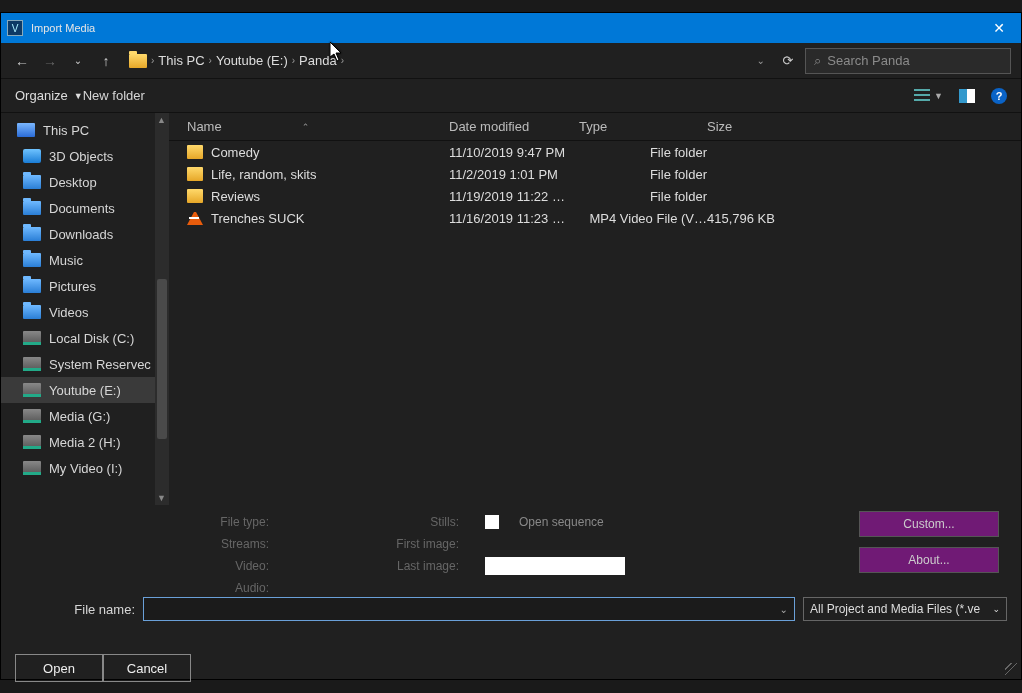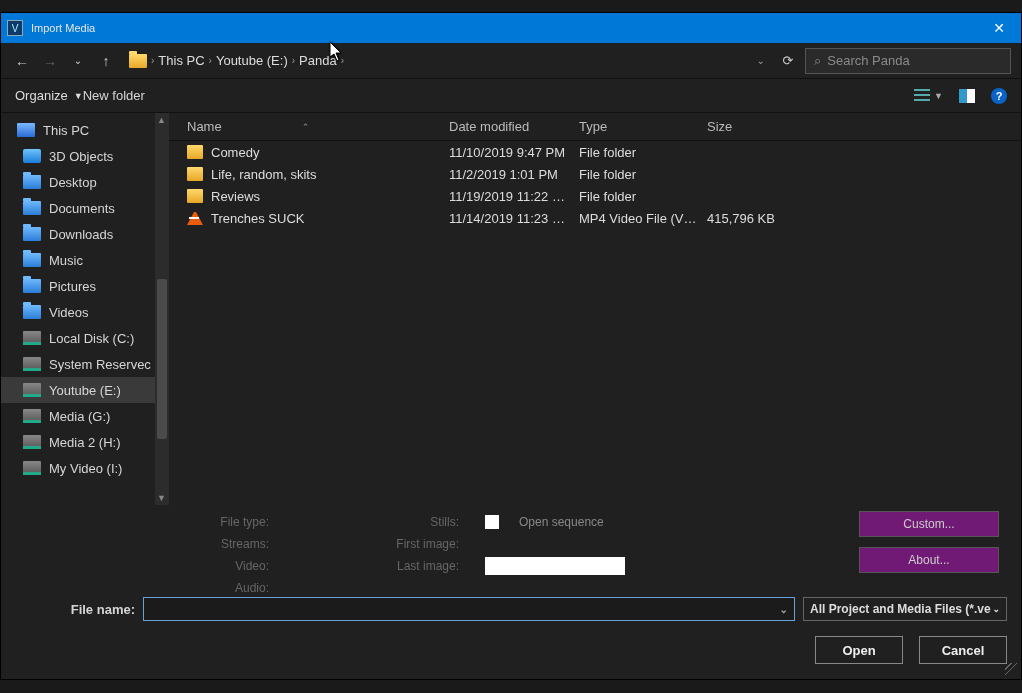--- a/index.html
+++ b/index.html
@@ -54,39 +54,39 @@
   .col-size { width:120px; }
   .grid-row { display:flex; height:22px; align-items:center; font-size:13px; color:#ddd; cursor:pointer; }
   .grid-row .cell { overflow:hidden; white-space:nowrap; text-overflow:ellipsis; }
   .grid-name { width:280px; padding-left:18px; display:flex; align-items:center; gap:8px; }
   .file-ico { width:16px; height:14px; flex:0 0 16px; }
   .file-ico.folder { background:linear-gradient(#ffd96b,#e6a728); border-radius:1px; position:relative; }
   .file-ico.folder::before { content:""; position:absolute; top:-3px; left:0; width:7px; height:3px; background:#ffd96b; border-radius:1px 1px 0 0; }
   .file-ico.vlc { width:0; height:0; border-left:7px solid transparent; border-right:7px solid transparent; border-bottom:13px solid #e85c0c; position:relative; }
   .file-ico.vlc::after { content:""; position:absolute; left:-5px; top:5px; width:10px; height:2px; background:#fff; }
   .grid-date { width:130px; }
-  .grid-type { width:128px; }
+  .grid-type { width:128px;text-align:right; }
   .grid-size { width:120px; text-align:left; }
   .meta-panel { height:75px; padding:6px 14px 0 150px; color:#888; font-size:12px; position:relative; }
   .meta-row { display:flex; height:22px; align-items:center; }
   .meta-label { width:130px; text-align:right; padding-right:12px; color:#666; }
   .meta-center { position:absolute; left:380px; top:6px; }
   .meta-center .meta-row { height:22px;gap:14px; }
   .meta-center .meta-label { width:90px; }
   .chk { width:14px; height:14px; background:#fff; margin-right:6px; }
   .white-box { width:140px; height:18px; background:#fff; }
   .meta-btns { position:absolute; right:22px; top:6px; display:flex; flex-direction:column; gap:10px; }
   .meta-btn { width:140px; height:26px; border:1px solid #555; display:flex; align-items:center; justify-content:center; color:#ccc; cursor:pointer; background:#701a75; }
-  .bottom { padding:12px 14px 0 14px;font-weight:bold; }
+  .bottom { padding:12px 14px 0 14px; }
   .fn-row { display:flex; align-items:center; gap:8px; height:34px; }
   .fn-label { width:120px; text-align:right; }
   .fn-input { flex:1; height:24px; border:1px solid #6aa0d8; background:#1b1b1b; display:flex; align-items:center; justify-content:flex-end; padding-right:6px; }
   .fn-dd { font-size:10px; color:#aaa; }
   .filter { width:204px; height:24px; border:1px solid #666; display:flex; align-items:center; justify-content:space-between; padding:0 6px; color:#ddd; font-size:12px; cursor:pointer; white-space:nowrap; overflow:hidden; }
-  .btn-row { display:flex; justify-content:flex-end; gap:16px; margin-top:10px; }
+  .btn-row { display:flex; gap:0; margin-top:28px; }
   .btn { width:88px; height:28px; border:1px solid #888; display:flex; align-items:center; justify-content:center; cursor:pointer; color:#eee; }
   .cursor { position:absolute; top:42px; left:330px; width:14px; height:20px; pointer-events:none; }
   .cursor svg { filter: drop-shadow(0 0 1px #000); }
   .resize-grip { position:absolute; right:4px; bottom:4px; width:12px; height:12px; background:
     linear-gradient(135deg, transparent 0 4px, #666 4px 5px, transparent 5px 8px, #666 8px 9px, transparent 9px 12px); }
 </style>
 </head>
 <body>
 
 <div class="window">
@@ -239,21 +239,21 @@
             </div>
             <div class="grid-date cell">11/19/2019 11:22 …</div>
             <div class="grid-type cell">File folder</div>
             <div class="grid-size cell"></div>
           </div>
           <div class="grid-row">
             <div class="grid-name cell">
               <div class="file-ico vlc"></div>
               <span>Trenches SUCK</span>
             </div>
-            <div class="grid-date cell">11/14/2019 11:23 …</div>
+            <div class="grid-date cell">11/16/2019 11:23 …</div>
             <div class="grid-type cell">MP4 Video File (V…</div>
             <div class="grid-size cell">415,796 KB</div>
           </div>
         </div>
     </div>
   </div>
 
   <div class="meta-panel">
     <div class="meta-row">
         <div class="meta-label">File type:</div>

